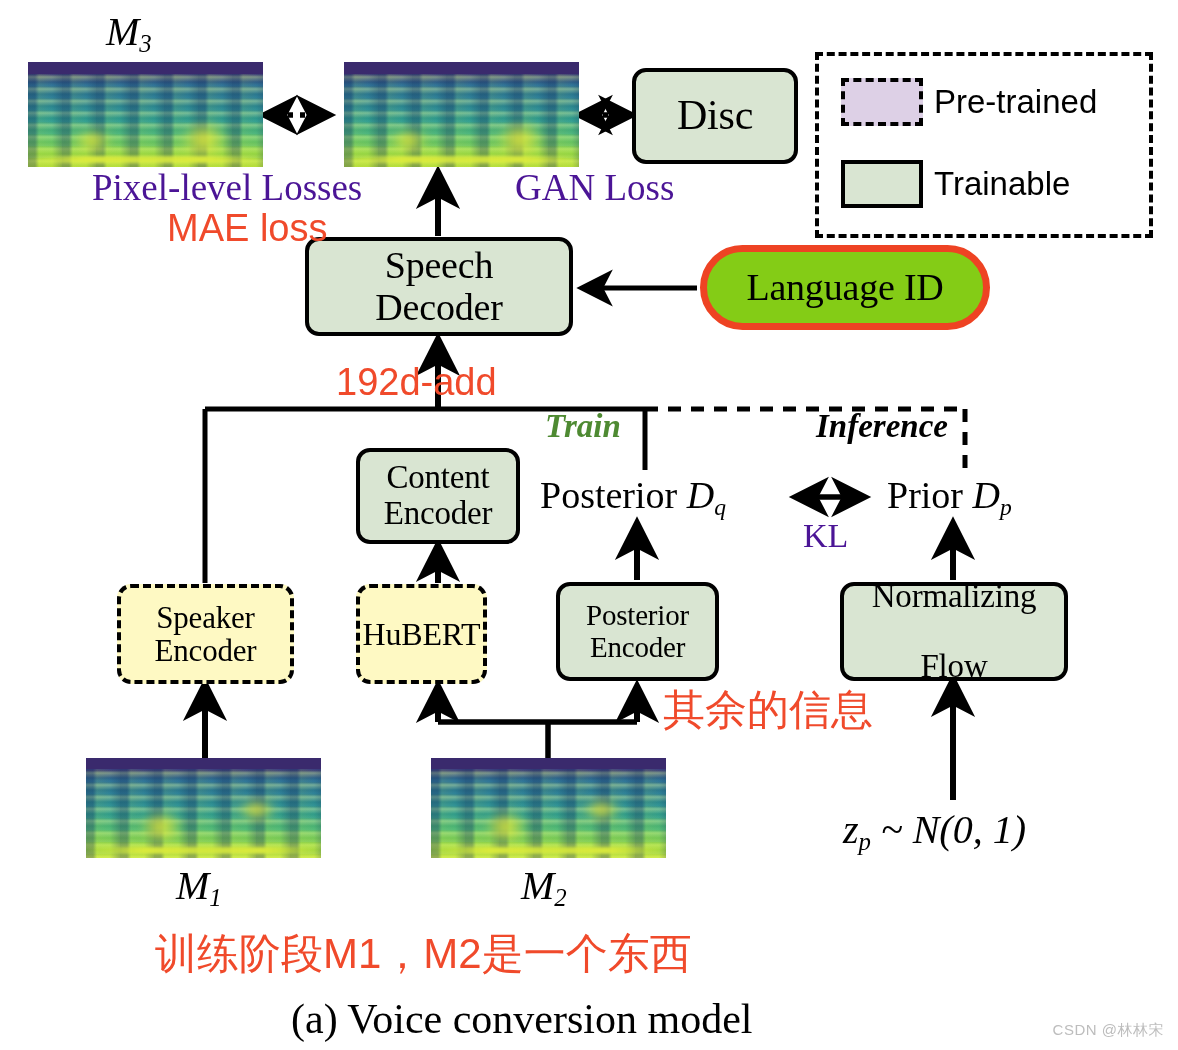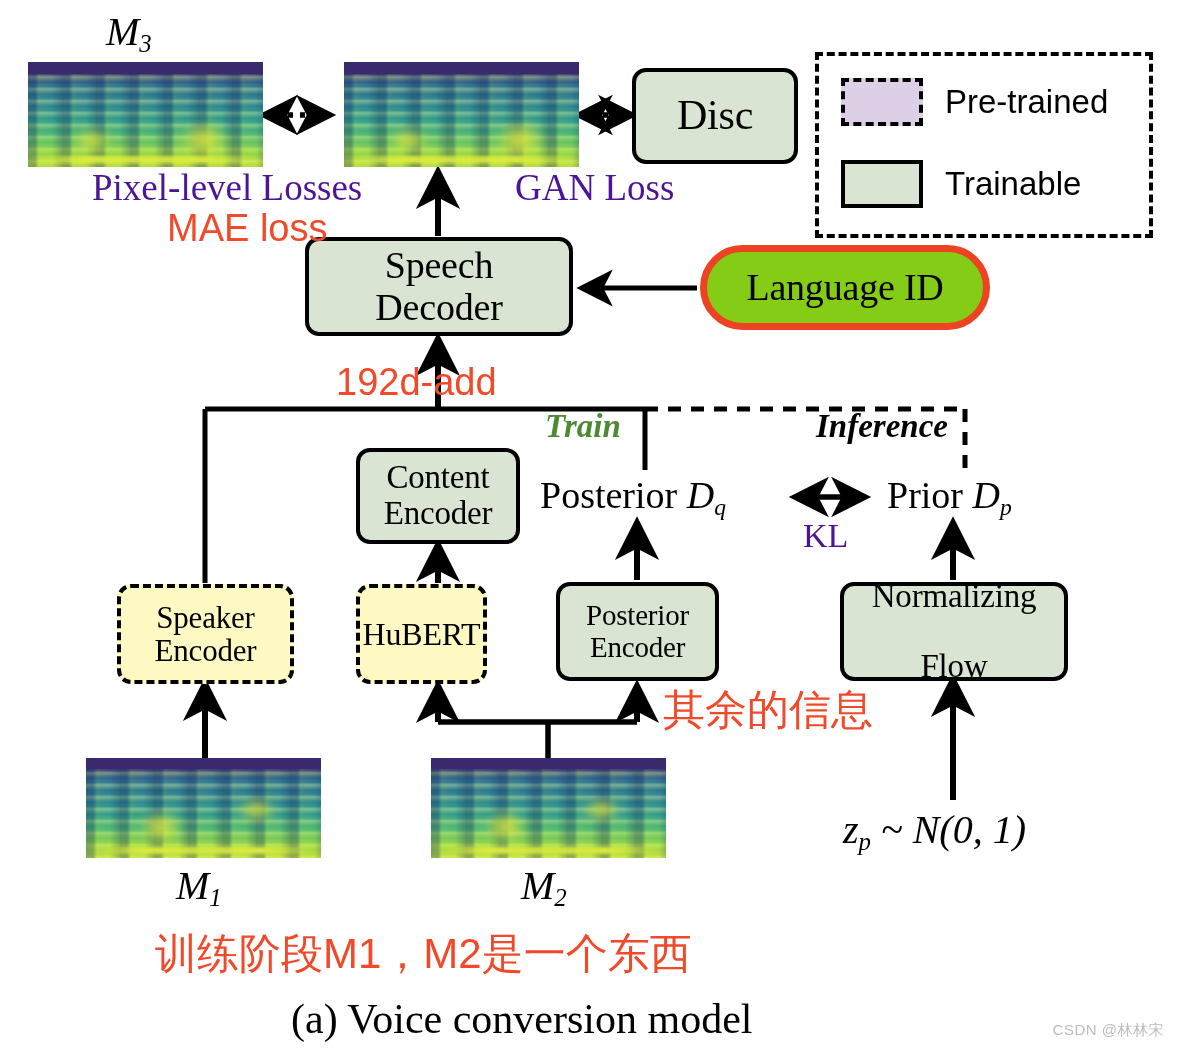--- a/index.html
+++ b/index.html
@@ -53,21 +53,21 @@
   #legend{
     position:absolute;left:815px;top:52px;width:338px;height:186px;
     border:4px dashed #000;box-sizing:border-box;
   }
   .legend-row{position:absolute;display:flex;align-items:center;}
   .sw{box-sizing:border-box;}
   .sw.pre{width:82px;height:48px;background:#ddd0e6;border:4px dashed #000;}
   .sw.tra{width:82px;height:48px;background:#d9e5d2;border:4px solid #000;}
   .legend-txt{
     font-family:"Liberation Sans",sans-serif;
-    font-size:33px;color:#000;margin-left:22px;white-space:nowrap;
+    font-size:33px;color:#000;margin-left:11px;white-space:nowrap;
   }
 
   
   .spec{position:absolute;overflow:hidden;}
   .spec .base{
     position:absolute;inset:0;
     background:
       linear-gradient(to bottom,
         #3b2a6e 0px,#3b2a6e 9%,
         #2c6e8e 22%,

